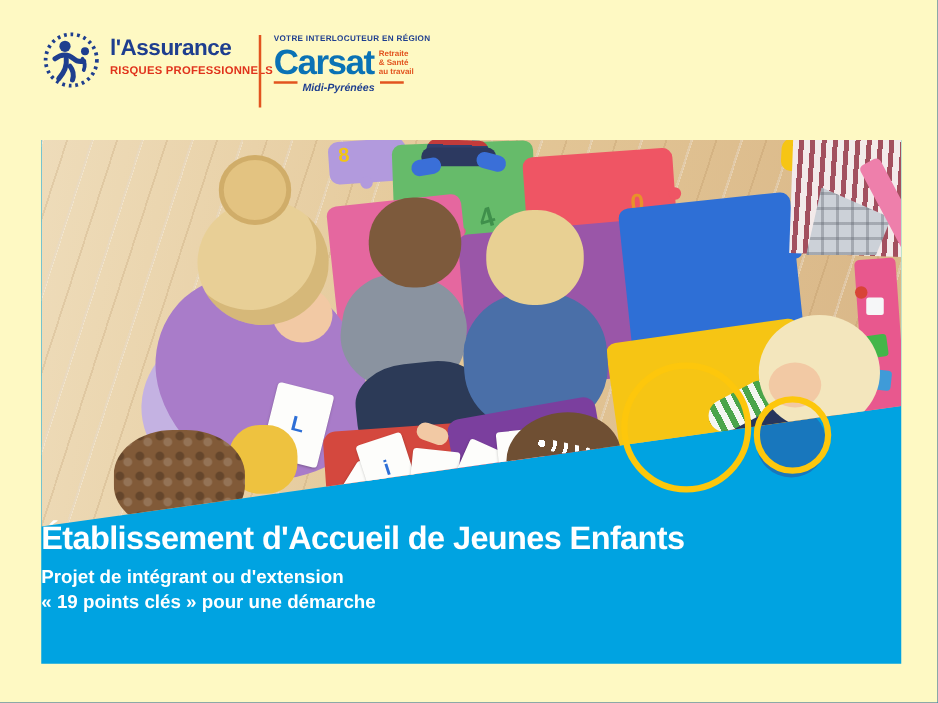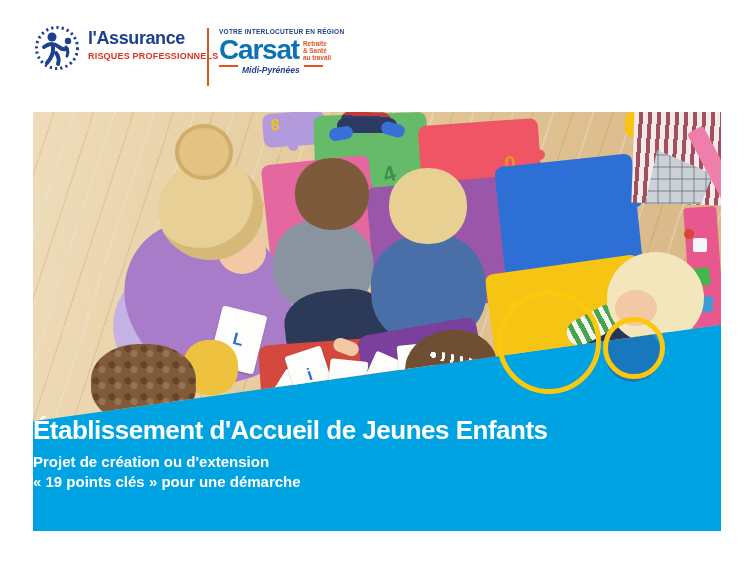--- a/index.html
+++ b/index.html
@@ -1,19 +1,19 @@
 <!DOCTYPE html>
 <html><head>
 <meta charset="utf-8">
 <style>
   * { margin:0; padding:0; box-sizing:border-box; }
   html,body { background:#888; }
   body { font-family:"Liberation Sans", sans-serif; }
   .page {
-    position:relative; width:750px; height:562px; background:#ffffff;
+    position:relative; width:750px; height:562px; background:#fef9c3;
     overflow:hidden; margin:0 auto;
   }
 
   
   .header { position:absolute; left:33px; top:20px; right:29px; height:78px; }
   .am-logo { position:absolute; left:0; top:2px; display:flex; }
   .am-emblem { width:48px; height:48px; margin-top:2px; }
   .am-text { margin-left:7px; padding-top:8px; }
   .am-name { font-size:18px; font-weight:bold; color:#1e3e8f; line-height:17px; letter-spacing:-0.4px; }
   .am-tagline { margin-top:4px; font-size:9px; font-weight:bold; color:#e0331c; letter-spacing:0.2px; }
@@ -197,19 +197,19 @@
       <div class="blob" style="left:574px;top:140px;width:97px;height:92px;background:#f3e6bd;border-radius:50%;"></div>
       <div class="blob" style="left:582px;top:178px;width:42px;height:36px;background:#f2c9a4;border-radius:50%;"></div>
     </div>
 
     <div class="ring ring-large"></div>
     <div class="ring ring-small"></div>
 
     <div class="caption">
       <div class="caption-title">Établissement d'Accueil de Jeunes Enfants</div>
       <div class="caption-sub">
-        <div>Projet de création ou d'extension</div>
+        <div>Projet de intégrant ou d'extension</div>
         <div>« 19 points clés » pour une démarche</div>
       </div>
     </div>
   </div>
 
 </div>
 
 </body></html>

